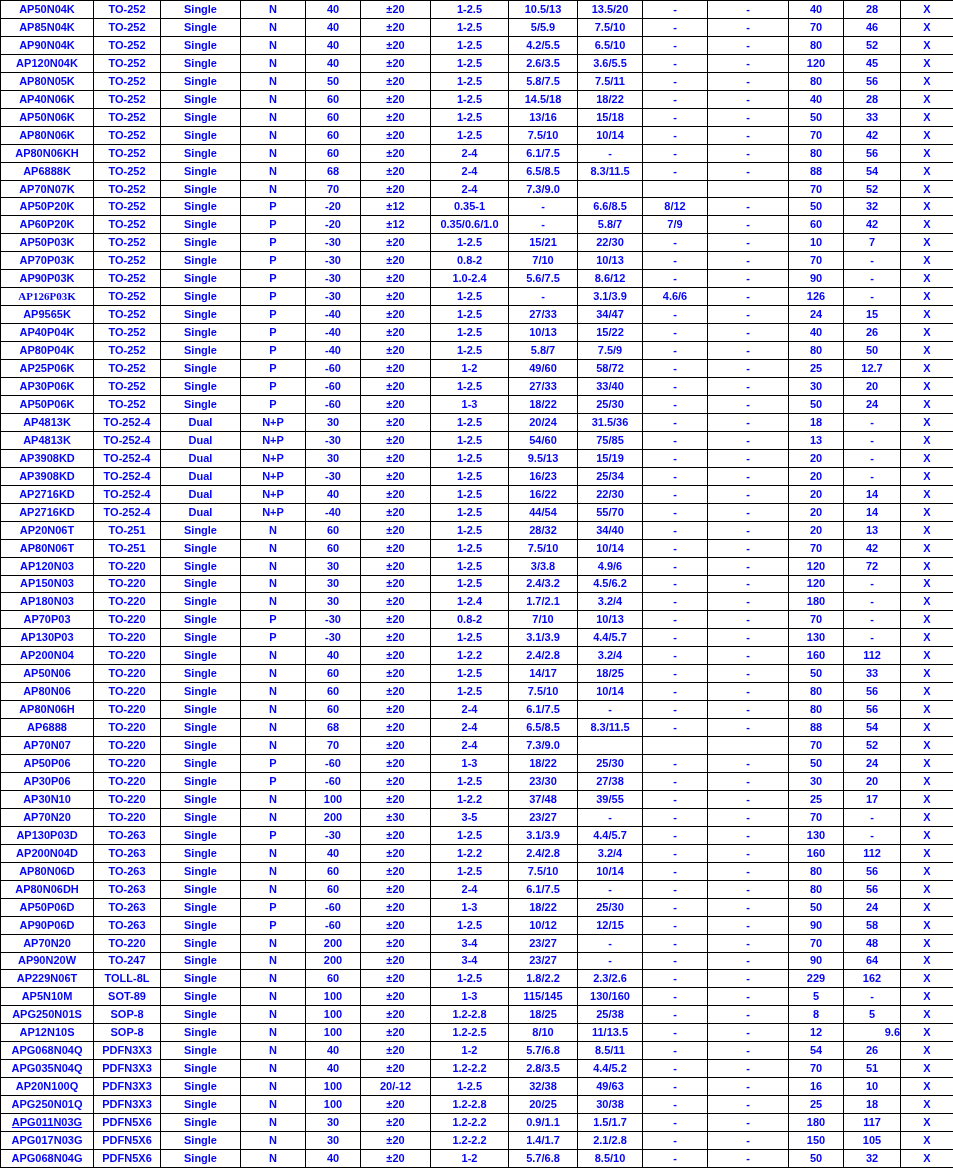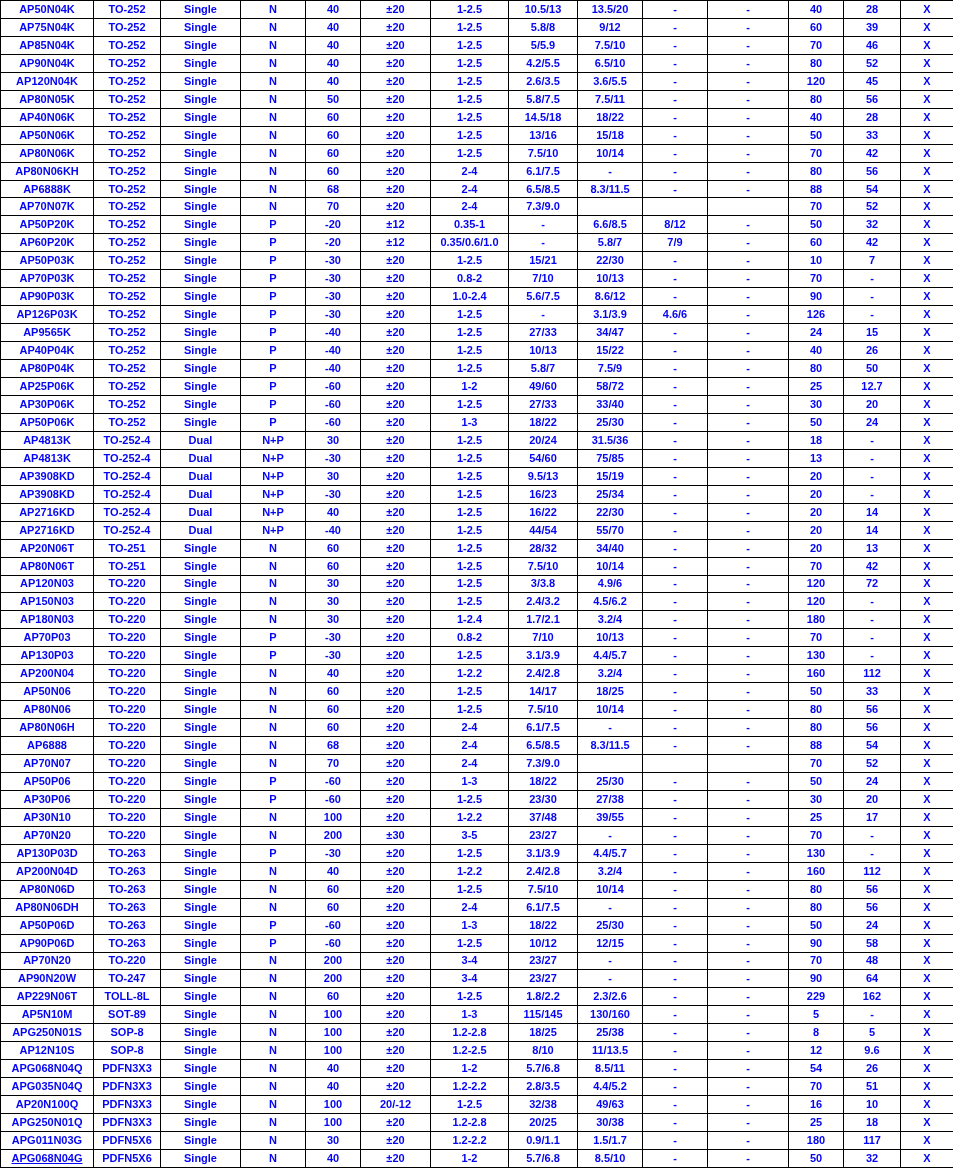--- a/index.html
+++ b/index.html
@@ -65,36 +65,20 @@
           <td style="color: rgb(5, 5, 245); border-color: rgb(0, 0, 0);">1-2.5</td>
           <td style="color: rgb(5, 5, 245); border-color: rgb(0, 0, 0);">10.5/13</td>
           <td style="color: rgb(5, 5, 245); border-color: rgb(0, 0, 0);">13.5/20</td>
           <td style="color: rgb(5, 5, 245); border-color: rgb(0, 0, 0);">-</td>
           <td style="color: rgb(5, 5, 245); border-color: rgb(0, 0, 0);">-</td>
           <td style="color: rgb(5, 5, 245); border-color: rgb(0, 0, 0);">40</td>
           <td style="color: rgb(5, 5, 245); border-color: rgb(0, 0, 0);">28</td>
           <td style="color: rgb(5, 5, 245); border-color: rgb(0, 0, 0);">X</td>
         </tr>
         <tr>
-          <td style="color: rgb(5, 5, 245); border-color: rgb(0, 0, 0);">AP75N04K</td>
-          <td style="color: rgb(5, 5, 245); border-color: rgb(0, 0, 0);">TO-252</td>
-          <td style="color: rgb(5, 5, 245); border-color: rgb(0, 0, 0);">Single</td>
-          <td style="color: rgb(5, 5, 245); border-color: rgb(0, 0, 0);">N</td>
-          <td style="color: rgb(5, 5, 245); border-color: rgb(0, 0, 0);">40</td>
-          <td style="color: rgb(5, 5, 245); border-color: rgb(0, 0, 0);">±20</td>
-          <td style="color: rgb(5, 5, 245); border-color: rgb(0, 0, 0);">1-2.5</td>
-          <td style="color: rgb(5, 5, 245); border-color: rgb(0, 0, 0);">5.8/8</td>
-          <td style="color: rgb(5, 5, 245); border-color: rgb(0, 0, 0);">9/12</td>
-          <td style="color: rgb(5, 5, 245); border-color: rgb(0, 0, 0);">-</td>
-          <td style="color: rgb(5, 5, 245); border-color: rgb(0, 0, 0);">-</td>
-          <td style="color: rgb(5, 5, 245); border-color: rgb(0, 0, 0);">60</td>
-          <td style="color: rgb(5, 5, 245); border-color: rgb(0, 0, 0);">39</td>
-          <td style="color: rgb(5, 5, 245); border-color: rgb(0, 0, 0);">X</td>
-        </tr>
-        <tr>
           <td style="color: rgb(5, 5, 245); border-color: rgb(0, 0, 0);">AP85N04K</td>
           <td style="color: rgb(5, 5, 245); border-color: rgb(0, 0, 0);">TO-252</td>
           <td style="color: rgb(5, 5, 245); border-color: rgb(0, 0, 0);">Single</td>
           <td style="color: rgb(5, 5, 245); border-color: rgb(0, 0, 0);">N</td>
           <td style="color: rgb(5, 5, 245); border-color: rgb(0, 0, 0);">40</td>
           <td style="color: rgb(5, 5, 245); border-color: rgb(0, 0, 0);">±20</td>
           <td style="color: rgb(5, 5, 245); border-color: rgb(0, 0, 0);">1-2.5</td>
           <td style="color: rgb(5, 5, 245); border-color: rgb(0, 0, 0);">5/5.9</td>
           <td style="color: rgb(5, 5, 245); border-color: rgb(0, 0, 0);">7.5/10</td>
           <td style="color: rgb(5, 5, 245); border-color: rgb(0, 0, 0);">-</td>
@@ -321,21 +305,21 @@
           <td style="color: rgb(5, 5, 245); border-color: rgb(0, 0, 0);">1.0-2.4</td>
           <td style="color: rgb(5, 5, 245); border-color: rgb(0, 0, 0);">5.6/7.5</td>
           <td style="color: rgb(5, 5, 245); border-color: rgb(0, 0, 0);">8.6/12</td>
           <td style="color: rgb(5, 5, 245); border-color: rgb(0, 0, 0);">-</td>
           <td style="color: rgb(5, 5, 245); border-color: rgb(0, 0, 0);">-</td>
           <td style="color: rgb(5, 5, 245); border-color: rgb(0, 0, 0);">90</td>
           <td style="color: rgb(5, 5, 245); border-color: rgb(0, 0, 0);">-</td>
           <td style="color: rgb(5, 5, 245); border-color: rgb(0, 0, 0);">X</td>
         </tr>
         <tr>
-          <td style="color: rgb(5, 5, 245); border-color: rgb(0, 0, 0);">AP126P03K</td>
+          <td style="color: rgb(5, 5, 245); border-color: rgb(0, 0, 0); font-family: Liberation Serif, serif;">AP126P03K</td>
           <td style="color: rgb(5, 5, 245); border-color: rgb(0, 0, 0);">TO-252</td>
           <td style="color: rgb(5, 5, 245); border-color: rgb(0, 0, 0);">Single</td>
           <td style="color: rgb(5, 5, 245); border-color: rgb(0, 0, 0);">P</td>
           <td style="color: rgb(5, 5, 245); border-color: rgb(0, 0, 0);">-30</td>
           <td style="color: rgb(5, 5, 245); border-color: rgb(0, 0, 0);">±20</td>
           <td style="color: rgb(5, 5, 245); border-color: rgb(0, 0, 0);">1-2.5</td>
           <td style="color: rgb(5, 5, 245); border-color: rgb(0, 0, 0);">-</td>
           <td style="color: rgb(5, 5, 245); border-color: rgb(0, 0, 0);">3.1/3.9</td>
           <td style="color: rgb(5, 5, 245); border-color: rgb(0, 0, 0);">4.6/6</td>
           <td style="color: rgb(5, 5, 245); border-color: rgb(0, 0, 0);">-</td>
@@ -989,21 +973,21 @@
           <td style="color: rgb(5, 5, 245); border-color: rgb(0, 0, 0);">Single</td>
           <td style="color: rgb(5, 5, 245); border-color: rgb(0, 0, 0);">N</td>
           <td style="color: rgb(5, 5, 245); border-color: rgb(0, 0, 0);">100</td>
           <td style="color: rgb(5, 5, 245); border-color: rgb(0, 0, 0);">±20</td>
           <td style="color: rgb(5, 5, 245); border-color: rgb(0, 0, 0);">1.2-2.5</td>
           <td style="color: rgb(5, 5, 245); border-color: rgb(0, 0, 0);">8/10</td>
           <td style="color: rgb(5, 5, 245); border-color: rgb(0, 0, 0);">11/13.5</td>
           <td style="color: rgb(5, 5, 245); border-color: rgb(0, 0, 0);">-</td>
           <td style="color: rgb(5, 5, 245); border-color: rgb(0, 0, 0);">-</td>
           <td style="color: rgb(5, 5, 245); border-color: rgb(0, 0, 0);">12</td>
-          <td style="color: rgb(5, 5, 245); border-color: rgb(0, 0, 0);">9.6</td>
+          <td style="color: rgb(5, 5, 245); border-color: rgb(0, 0, 0); text-align: right;">9.6</td>
           <td style="color: rgb(5, 5, 245); border-color: rgb(0, 0, 0);">X</td>
         </tr>
         <tr>
           <td style="color: rgb(5, 5, 245); border-color: rgb(0, 0, 0);">APG068N04Q</td>
           <td style="color: rgb(5, 5, 245); border-color: rgb(0, 0, 0);">PDFN3X3</td>
           <td style="color: rgb(5, 5, 245); border-color: rgb(0, 0, 0);">Single</td>
           <td style="color: rgb(5, 5, 245); border-color: rgb(0, 0, 0);">N</td>
           <td style="color: rgb(5, 5, 245); border-color: rgb(0, 0, 0);">40</td>
           <td style="color: rgb(5, 5, 245); border-color: rgb(0, 0, 0);">±20</td>
           <td style="color: rgb(5, 5, 245); border-color: rgb(0, 0, 0);">1-2</td>
@@ -1057,37 +1041,53 @@
           <td style="color: rgb(5, 5, 245); border-color: rgb(0, 0, 0);">1.2-2.8</td>
           <td style="color: rgb(5, 5, 245); border-color: rgb(0, 0, 0);">20/25</td>
           <td style="color: rgb(5, 5, 245); border-color: rgb(0, 0, 0);">30/38</td>
           <td style="color: rgb(5, 5, 245); border-color: rgb(0, 0, 0);">-</td>
           <td style="color: rgb(5, 5, 245); border-color: rgb(0, 0, 0);">-</td>
           <td style="color: rgb(5, 5, 245); border-color: rgb(0, 0, 0);">25</td>
           <td style="color: rgb(5, 5, 245); border-color: rgb(0, 0, 0);">18</td>
           <td style="color: rgb(5, 5, 245); border-color: rgb(0, 0, 0);">X</td>
         </tr>
         <tr>
-          <td style="color: rgb(5, 5, 245); border-color: rgb(0, 0, 0);">APG011N03G</td>
+          <td style="color: rgb(5, 5, 245); border-color: rgb(0, 0, 0); text-decoration: underline;">APG011N03G</td>
           <td style="color: rgb(5, 5, 245); border-color: rgb(0, 0, 0);">PDFN5X6</td>
           <td style="color: rgb(5, 5, 245); border-color: rgb(0, 0, 0);">Single</td>
           <td style="color: rgb(5, 5, 245); border-color: rgb(0, 0, 0);">N</td>
           <td style="color: rgb(5, 5, 245); border-color: rgb(0, 0, 0);">30</td>
           <td style="color: rgb(5, 5, 245); border-color: rgb(0, 0, 0);">±20</td>
           <td style="color: rgb(5, 5, 245); border-color: rgb(0, 0, 0);">1.2-2.2</td>
           <td style="color: rgb(5, 5, 245); border-color: rgb(0, 0, 0);">0.9/1.1</td>
           <td style="color: rgb(5, 5, 245); border-color: rgb(0, 0, 0);">1.5/1.7</td>
           <td style="color: rgb(5, 5, 245); border-color: rgb(0, 0, 0);">-</td>
           <td style="color: rgb(5, 5, 245); border-color: rgb(0, 0, 0);">-</td>
           <td style="color: rgb(5, 5, 245); border-color: rgb(0, 0, 0);">180</td>
           <td style="color: rgb(5, 5, 245); border-color: rgb(0, 0, 0);">117</td>
           <td style="color: rgb(5, 5, 245); border-color: rgb(0, 0, 0);">X</td>
         </tr>
         <tr>
-          <td style="color: rgb(5, 5, 245); border-color: rgb(0, 0, 0); text-decoration: underline;">APG068N04G</td>
+          <td style="color: rgb(5, 5, 245); border-color: rgb(0, 0, 0);">APG017N03G</td>
+          <td style="color: rgb(5, 5, 245); border-color: rgb(0, 0, 0);">PDFN5X6</td>
+          <td style="color: rgb(5, 5, 245); border-color: rgb(0, 0, 0);">Single</td>
+          <td style="color: rgb(5, 5, 245); border-color: rgb(0, 0, 0);">N</td>
+          <td style="color: rgb(5, 5, 245); border-color: rgb(0, 0, 0);">30</td>
+          <td style="color: rgb(5, 5, 245); border-color: rgb(0, 0, 0);">±20</td>
+          <td style="color: rgb(5, 5, 245); border-color: rgb(0, 0, 0);">1.2-2.2</td>
+          <td style="color: rgb(5, 5, 245); border-color: rgb(0, 0, 0);">1.4/1.7</td>
+          <td style="color: rgb(5, 5, 245); border-color: rgb(0, 0, 0);">2.1/2.8</td>
+          <td style="color: rgb(5, 5, 245); border-color: rgb(0, 0, 0);">-</td>
+          <td style="color: rgb(5, 5, 245); border-color: rgb(0, 0, 0);">-</td>
+          <td style="color: rgb(5, 5, 245); border-color: rgb(0, 0, 0);">150</td>
+          <td style="color: rgb(5, 5, 245); border-color: rgb(0, 0, 0);">105</td>
+          <td style="color: rgb(5, 5, 245); border-color: rgb(0, 0, 0);">X</td>
+        </tr>
+        <tr>
+          <td style="color: rgb(5, 5, 245); border-color: rgb(0, 0, 0);">APG068N04G</td>
           <td style="color: rgb(5, 5, 245); border-color: rgb(0, 0, 0);">PDFN5X6</td>
           <td style="color: rgb(5, 5, 245); border-color: rgb(0, 0, 0);">Single</td>
           <td style="color: rgb(5, 5, 245); border-color: rgb(0, 0, 0);">N</td>
           <td style="color: rgb(5, 5, 245); border-color: rgb(0, 0, 0);">40</td>
           <td style="color: rgb(5, 5, 245); border-color: rgb(0, 0, 0);">±20</td>
           <td style="color: rgb(5, 5, 245); border-color: rgb(0, 0, 0);">1-2</td>
           <td style="color: rgb(5, 5, 245); border-color: rgb(0, 0, 0);">5.7/6.8</td>
           <td style="color: rgb(5, 5, 245); border-color: rgb(0, 0, 0);">8.5/10</td>
           <td style="color: rgb(5, 5, 245); border-color: rgb(0, 0, 0);">-</td>
           <td style="color: rgb(5, 5, 245); border-color: rgb(0, 0, 0);">-</td>

